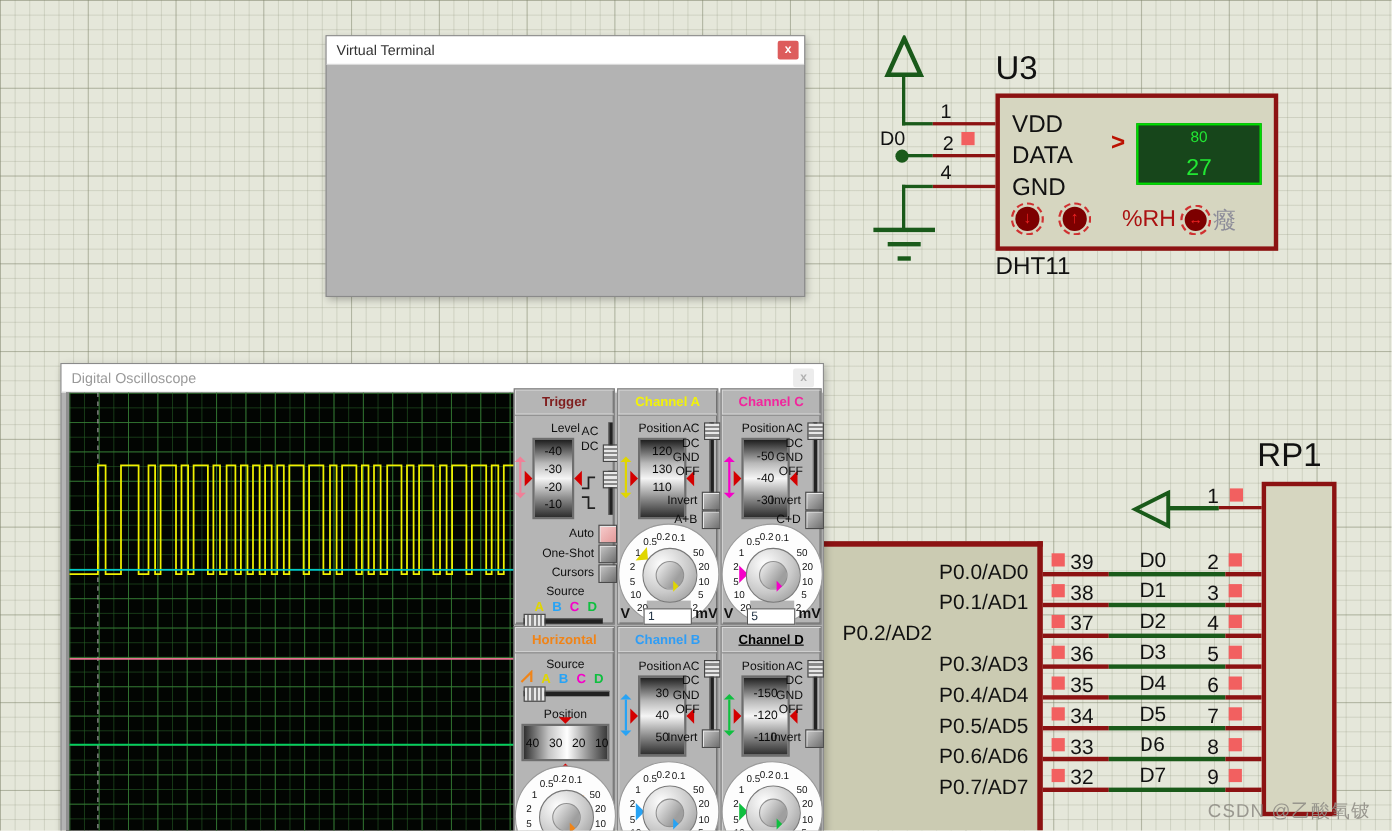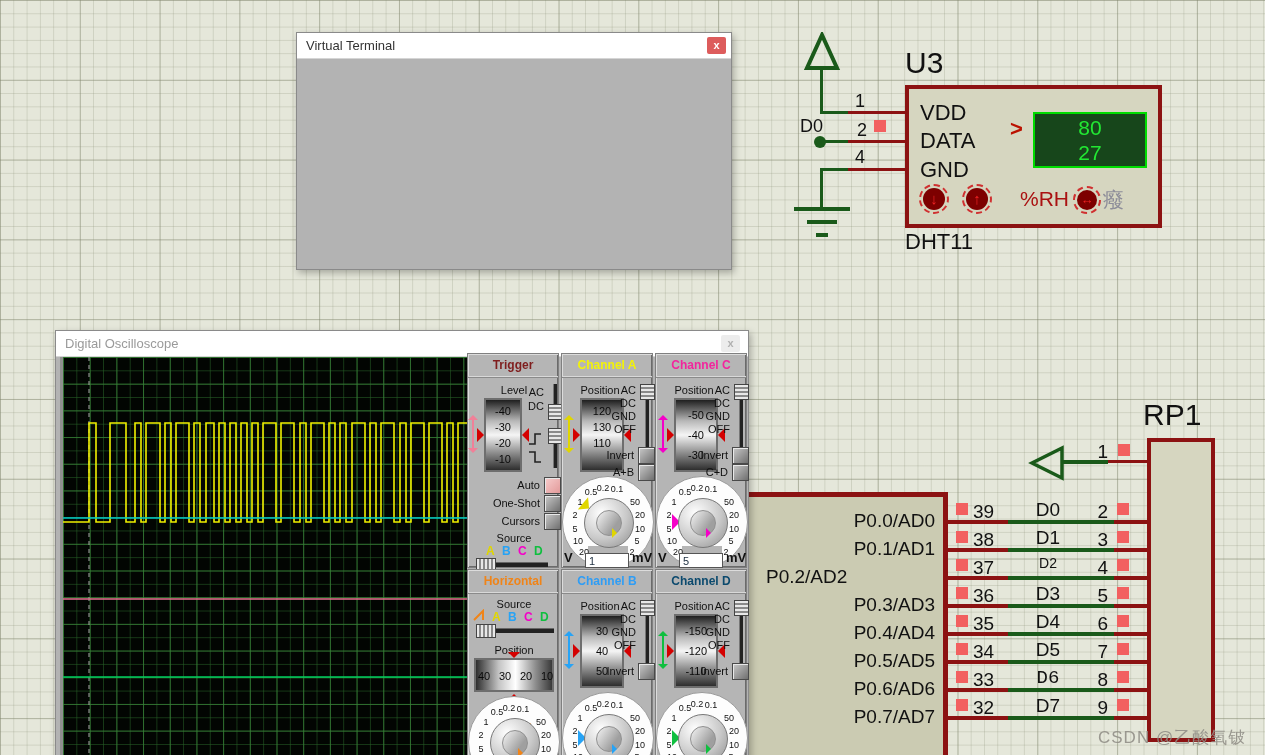--- a/index.html
+++ b/index.html
@@ -99,21 +99,21 @@
   <div class="wire-g" style="left:807px;top:220px;width:30px;height:4px;"></div>
   <div class="wire-g" style="left:816px;top:233px;width:12px;height:4px;"></div>
 
   <div class="sch-txt" style="left:905px;top:46px;font-size:30px;">U3</div>
   <div class="abs" style="left:905px;top:85px;width:257px;height:143px;border:4px solid #8c1212;background:#d6d6c0;box-sizing:border-box;"></div>
   <div class="sch-txt" style="left:920px;top:100px;font-size:22px;">VDD</div>
   <div class="sch-txt" style="left:920px;top:128px;font-size:22px;">DATA</div>
   <div class="sch-txt" style="left:920px;top:157px;font-size:22px;">GND</div>
   <div class="sch-txt" style="left:1010px;top:116px;font-size:22px;color:#bb1100;font-weight:bold;">&gt;</div>
   <div class="abs" style="left:1033px;top:112px;width:114px;height:56px;background:#17461b;border:2px solid #00dd00;box-sizing:border-box;">
-    <div style="position:absolute;left:0;top:2px;width:100%;text-align:center;font-size:21px;color:#22e833;">80</div>
+    <div style="position:absolute;left:0;top:2px;width:100%;text-align:center;font-size:14px;color:#22e833;">80</div>
     <div style="position:absolute;left:0;top:27px;width:100%;text-align:center;font-size:21px;color:#22e833;">27</div>
   </div>
   <div class="abs" style="left:919px;top:184px;width:26px;height:26px;border:2px dashed #d03030;border-radius:50%;box-sizing:content-box;">
     <div style="position:absolute;left:2px;top:2px;width:22px;height:22px;border-radius:50%;background:#7d0000;color:#ee2222;text-align:center;line-height:22px;font-size:15px;font-weight:bold;">↓</div>
   </div>
   <div class="abs" style="left:962px;top:184px;width:26px;height:26px;border:2px dashed #d03030;border-radius:50%;box-sizing:content-box;">
     <div style="position:absolute;left:2px;top:2px;width:22px;height:22px;border-radius:50%;background:#7d0000;color:#ee2222;text-align:center;line-height:22px;font-size:15px;font-weight:bold;">↑</div>
   </div>
   <div class="sch-txt" style="left:1020px;top:187px;font-size:21px;color:#aa1111;">%RH</div>
   <div class="abs" style="left:1073px;top:186px;width:24px;height:24px;border:2px dashed #d03030;border-radius:50%;box-sizing:content-box;">
@@ -142,21 +142,21 @@
       <div class="wire-g" style="left: 1008px; top: 548px; width: 106px; height: 4px;"></div>
       <div class="sch-txt" style="left: 1020px; top: 527px; width: 56px; text-align: center; font-size: 19px;">D1</div>
       <div class="sch-txt" style="left: 1082px; top: 529px; width: 26px; text-align: right; font-size: 19px;">3</div>
       <div class="pinsq" style="left: 1117px; top: 531px;"></div>
       <div class="wire-r" style="left: 1114px; top: 548px; width: 33px; height: 4px;"></div>
       <div class="sch-txt" style="left: 766px; top: 566px; width: 169px; text-align: left; font-size: 19px;">P0.2/AD2</div>
       <div class="wire-r" style="left: 948px; top: 576px; width: 60px; height: 4px;"></div>
       <div class="pinsq" style="left: 956px; top: 559px;"></div>
       <div class="sch-txt" style="left: 973px; top: 557px; font-size: 19px;">37</div>
       <div class="wire-g" style="left: 1008px; top: 576px; width: 106px; height: 4px;"></div>
-      <div class="sch-txt" style="left: 1020px; top: 555px; width: 56px; text-align: center; font-size: 14px;">D2</div>
+      <div class="sch-txt" style="left: 1020px; top: 555px; width: 56px; text-align: center; font-size: 19px;">D2</div>
       <div class="sch-txt" style="left: 1082px; top: 557px; width: 26px; text-align: right; font-size: 19px;">4</div>
       <div class="pinsq" style="left: 1117px; top: 559px;"></div>
       <div class="wire-r" style="left: 1114px; top: 576px; width: 33px; height: 4px;"></div>
       <div class="sch-txt" style="left: 766px; top: 594px; width: 169px; text-align: right; font-size: 19px;">P0.3/AD3</div>
       <div class="wire-r" style="left: 948px; top: 604px; width: 60px; height: 4px;"></div>
       <div class="pinsq" style="left: 956px; top: 587px;"></div>
       <div class="sch-txt" style="left: 973px; top: 585px; font-size: 19px;">36</div>
       <div class="wire-g" style="left: 1008px; top: 604px; width: 106px; height: 4px;"></div>
       <div class="sch-txt" style="left: 1020px; top: 583px; width: 56px; text-align: center; font-size: 19px;">D3</div>
       <div class="sch-txt" style="left: 1082px; top: 585px; width: 26px; text-align: right; font-size: 19px;">5</div>
@@ -455,21 +455,21 @@
           <div class="dial-lab" style="left: 62px; top: 143px;">50</div>
           <div class="dial-lab" style="left: 67px; top: 156px;">20</div>
           <div class="dial-lab" style="left: 67px; top: 170px;">10</div>
           <div class="dial-lab" style="left: 64px; top: 182px;">5</div>
           <div class="tri" style="left: 16px; top: 160px; border-top: 8px solid transparent; border-bottom: 8px solid transparent; border-left: 8px solid rgb(39, 163, 245);"></div>
           <div class="knob" style="left: 22px; top: 144px;"></div>
           <div class="knob-in" style="left: 34px; top: 156px;"></div>
           <div class="tri" style="left: 50px; top: 174px; border-top: 5px solid transparent; border-bottom: 5px solid transparent; border-left: 5px solid rgb(39, 163, 245);"></div>
         </div>
         <div class="panel" style="left: 599px; top: 238px; height: 232px;">
-          <div class="panel-h"><span style="color: #0c4a6e;">Channel D</span></div>
+          <div class="panel-h"><span style="color: #000000; text-decoration: underline;">Channel D</span></div>
           <div class="plabel" style="left: 10px; top: 30px; width: 56px; text-align: center;">Position</div>
           <div class="wheel" style="left: 18px; top: 44px; width: 44px; height: 74px;">
             <div class="wheel-val" style="top: 9px;">-150</div>
             <div class="wheel-val" style="top: 29px;">-120</div>
             <div class="wheel-val" style="top: 49px;">-110</div>
           </div>
           <div class="tri" style="left: 11px; top: 74px; border-top: 7px solid transparent; border-bottom: 7px solid transparent; border-left: 7px solid rgb(212, 0, 0);"></div>
           <div class="tri" style="left: 62px; top: 74px; border-top: 7px solid transparent; border-bottom: 7px solid transparent; border-right: 7px solid rgb(212, 0, 0);"></div>
           <div style="position: absolute; left: 2px; top: 61px; width: 10px; height: 38px;">
             <div class="tri" style="left: 0px; top: 0px; border-left: 5px solid transparent; border-right: 5px solid transparent; border-bottom: 5px solid rgb(15, 191, 63);"></div>

